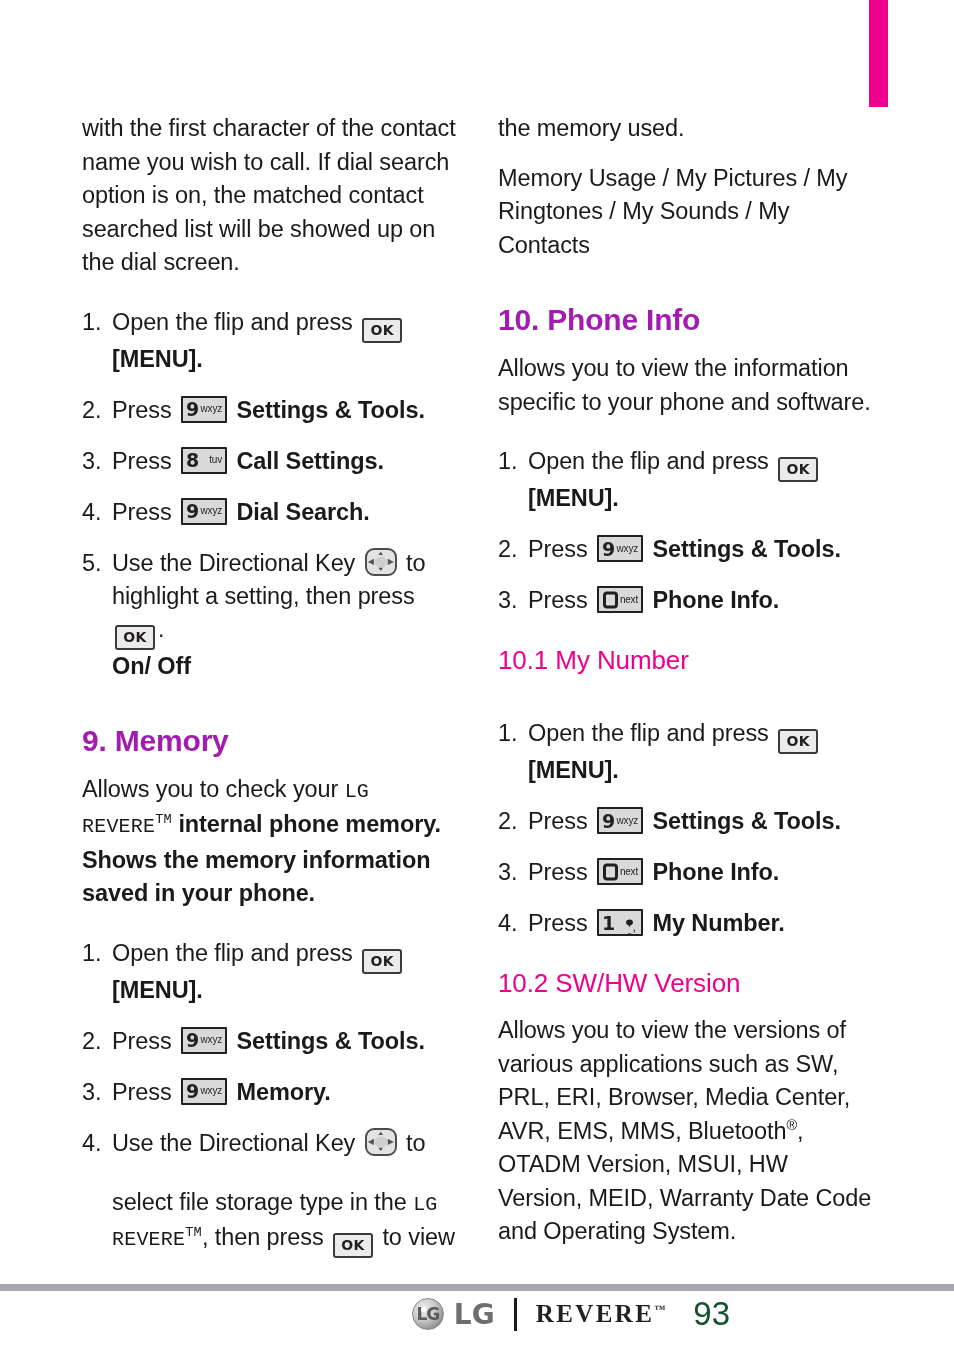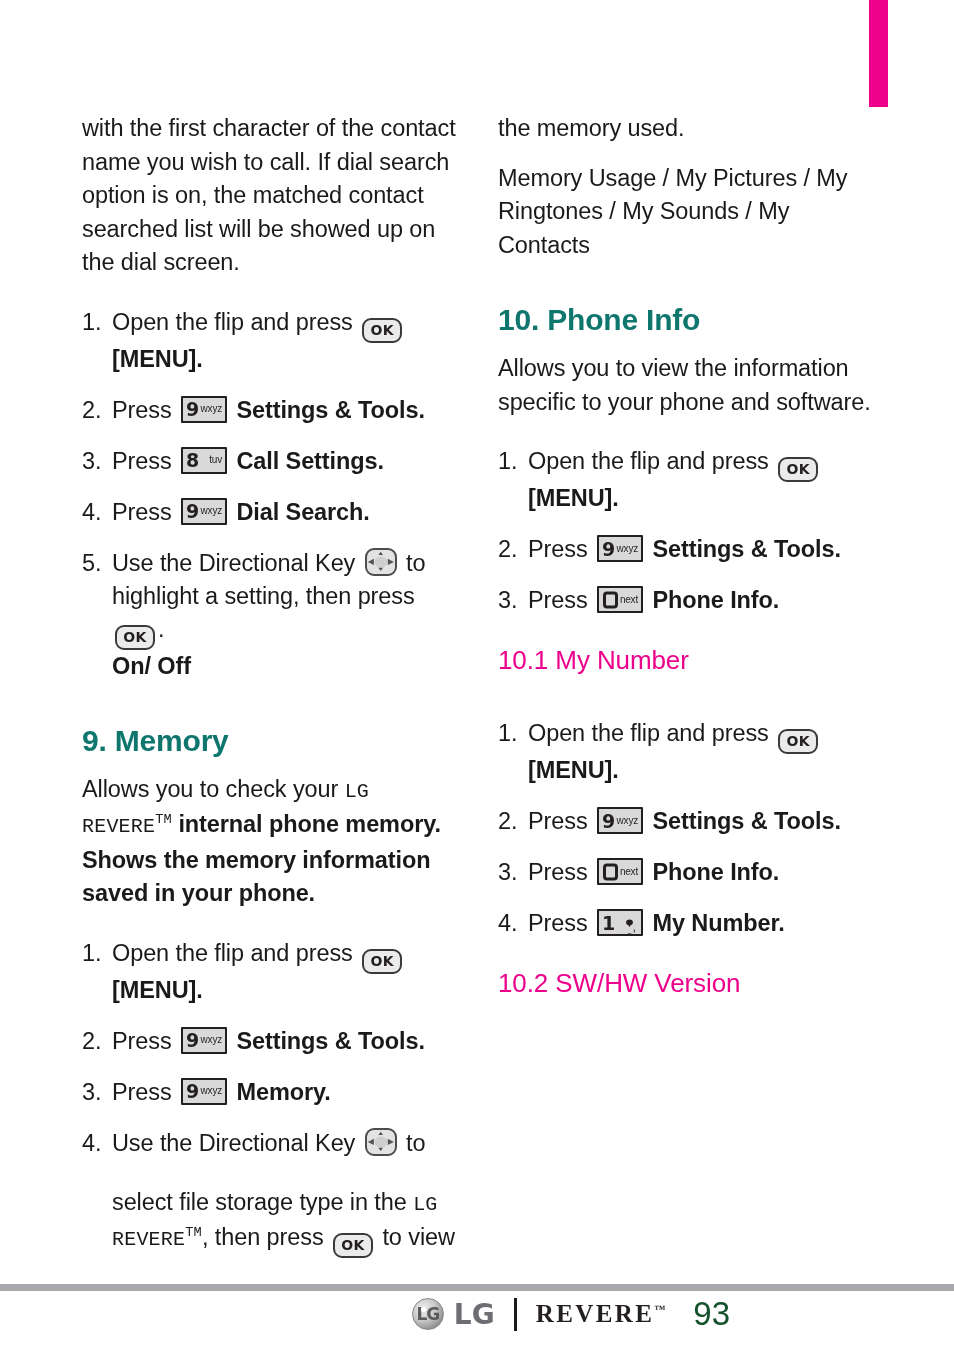--- a/index.html
+++ b/index.html
@@ -45,21 +45,21 @@
     letter-spacing: -0.1px;
   }
   p.para + p.para { margin-top: 16px; }
 
   .spacer-sm { height: 14px; }
   .spacer-md { height: 26px; }
   .spacer-lg { height: 40px; }
 
   h2.sec-head {
     margin: 0;
-    color: #0f766e;
+    color: #a21caf;
     font-size: 30px;
     font-weight: 700;
     line-height: 36px;
     letter-spacing: -0.2px;
   }
   h3.sub-head {
     margin: 0;
     color: #ec008c;
     font-size: 26px;
     font-weight: 400;
@@ -150,21 +150,21 @@
   .key-num .kvm {
     position: absolute;
     right: 4px; top: 50%;
     transform: translateY(-50%);
     width: 15px; height: 19px;
   }
 
   .key-ok {
     width: 40px; height: 25px;
     border: 2.5px solid #3a3a3a;
-    border-radius: 9px;
+    border-radius: 3px;
     background: #ebebeb;
     text-align: center;
     font-size: 14px;
     font-weight: 700;
     line-height: 20px;
     color: #231f20;
     letter-spacing: 0.3px;
     font-family: "DejaVu Sans", sans-serif;
   }
 
@@ -422,20 +422,21 @@
         <span class="bold">My Number.</span>
       </li>
     </ol>
 
     <div class="spacer-md"></div>
 
     <h3 class="sub-head">10.2  SW/HW Version</h3>
 
     <div class="spacer-sm"></div>
 
+    <p class="para"><span>Allows you to view the versions of various applications such as SW, PRL, ERI, Browser, Media Center, AVR, EMS, MMS, Bluetooth</span><sup class="reg">®</sup><span>, OTADM Version, MSUI, HW Version, MEID, Warranty Date Code and Operating System.</span></p>
 
   </div>
 </div>
 
 <div class="footer-rule"></div>
 <div class="footer">
   <div class="footer-inner">
     <div class="lg-logo">
       <div class="lgmark">LG</div>
       <div class="eye"></div>

